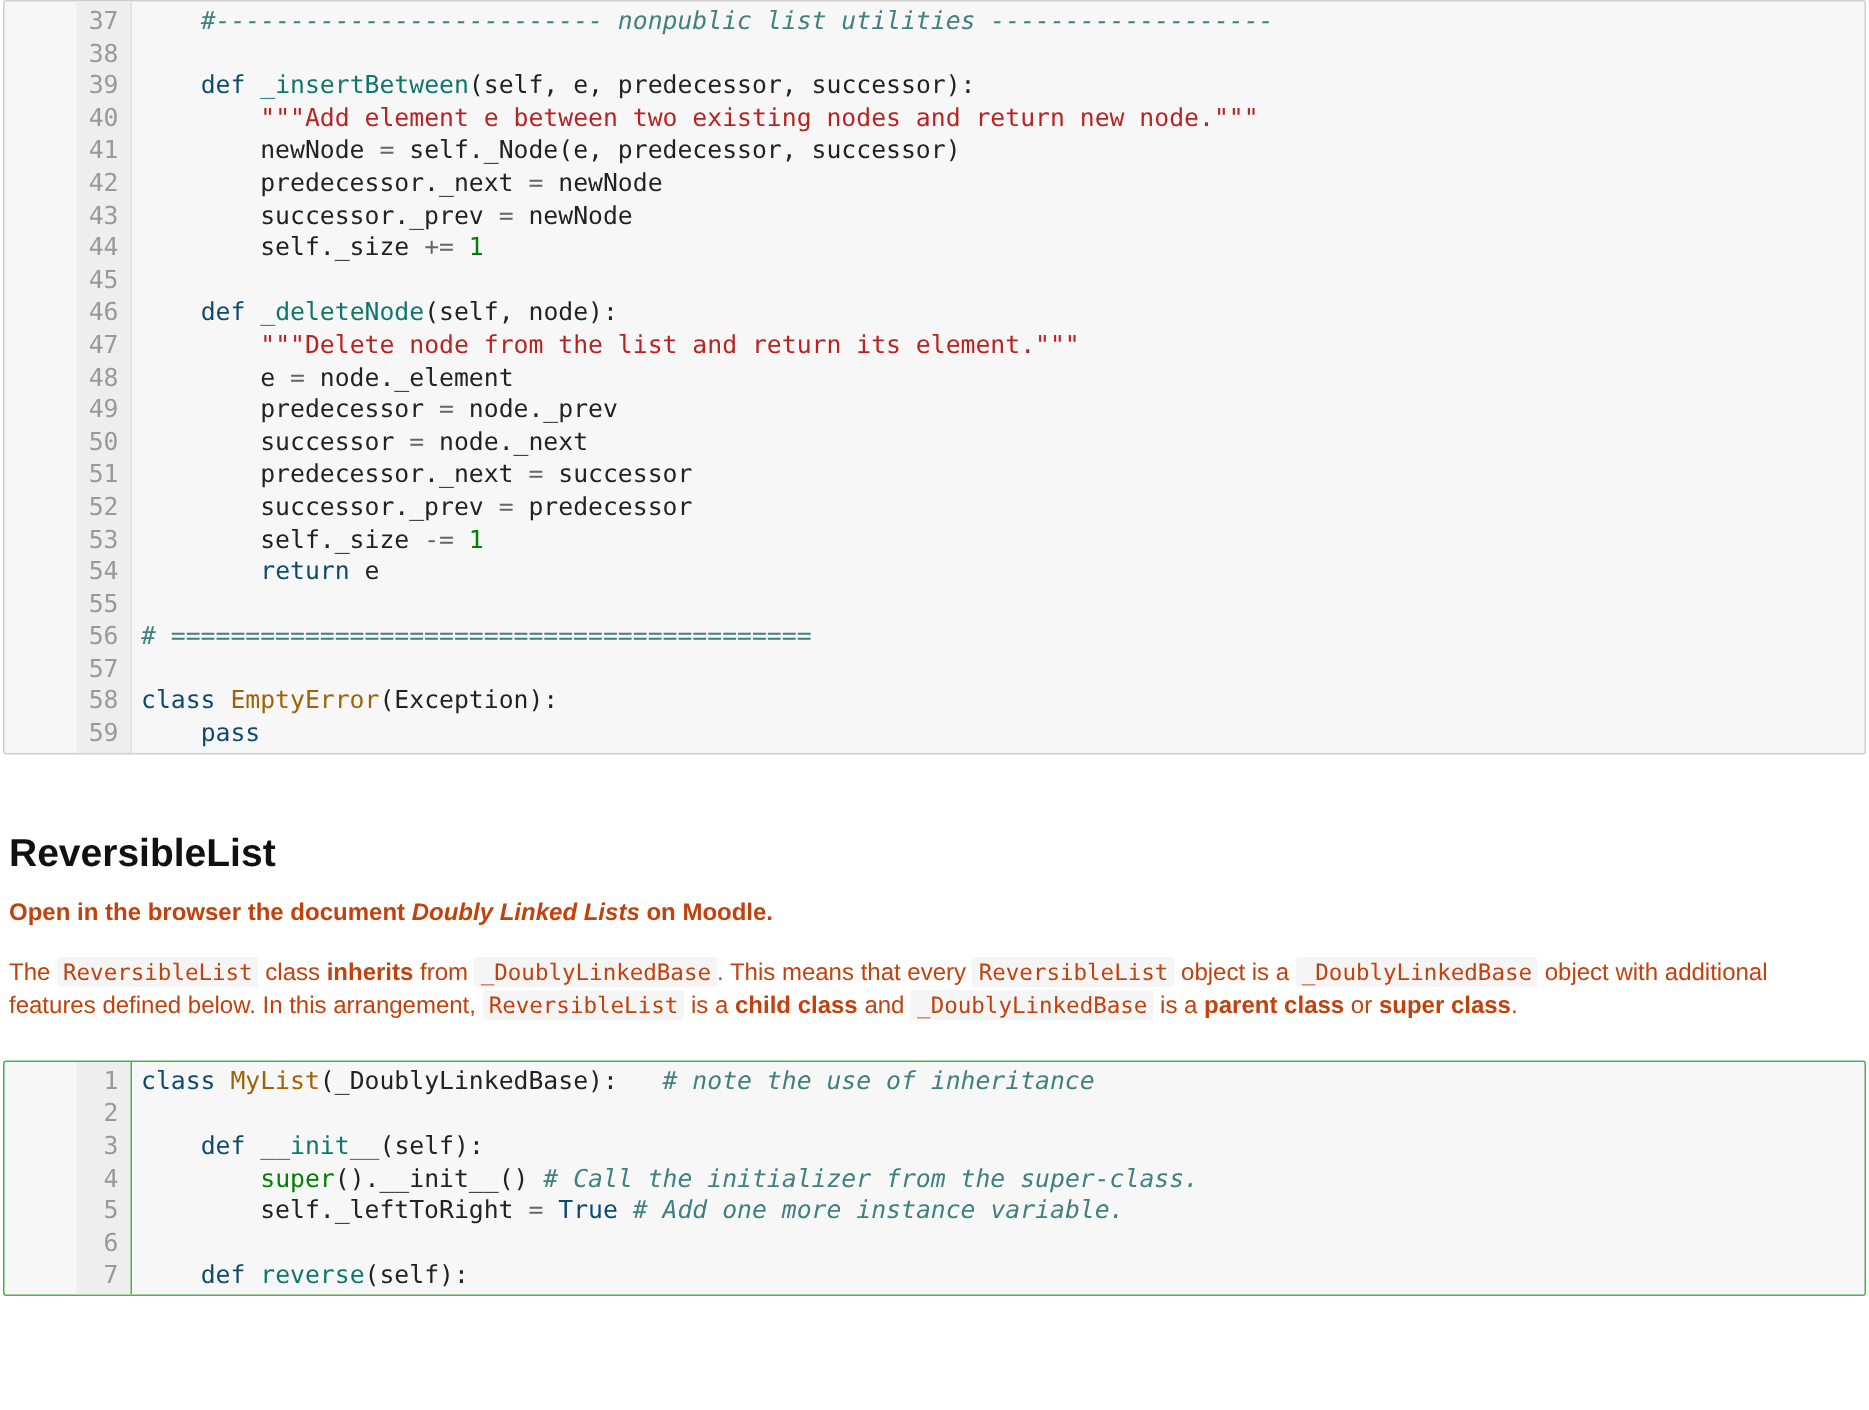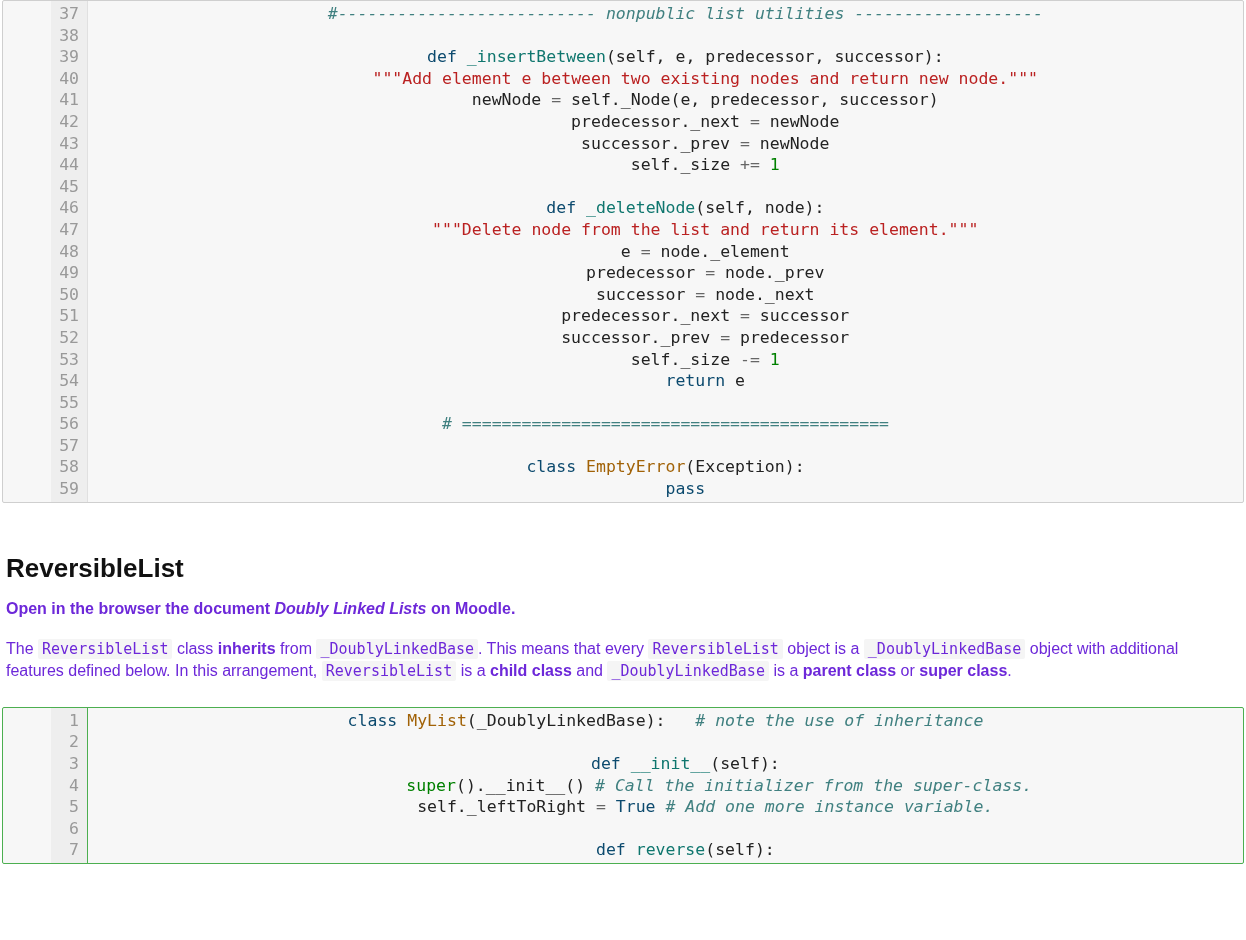--- a/index.html
+++ b/index.html
@@ -46,53 +46,52 @@
     min-width: 24px;
   }
   .gutter .ln {
     display: block;
     height: 21.6px;
   }
   .code-area {
     padding: 2px 6px 2px 6px;
     flex: 1;
     color: #222222;
-    text-align: center;
   }
   .code-area .line {
     display: block;
     height: 21.6px;
     white-space: pre;
   }
   
   .tok-kw   { color: #0c4a6e; font-weight: normal; }
   .tok-fn   { color: #0f766e; }                     
   .tok-cls  { color: #a16207; }
   .tok-str  { color: #BA2121; }                     
   .tok-com  { color: #408080; font-style: italic; } 
   .tok-num  { color: #008000; }
   .tok-op   { color: #666666; }                  
-  .tok-super { color: #008000; margin-left: 28px; }
+  .tok-super { color: #008000; }
   .tok-id   { color: #222222; }
 
   
   .prose {
     padding: 22px 6px 6px 6px;
   }
   .prose h2 {
     font-size: 26px;
     font-weight: bold;
     margin: 28px 0 14px 0;
     color: #111;
   }
   .prose p {
     font-size: 16px;
     line-height: 1.4;
     margin: 0 0 18px 0;
-    color: #6d28d9;
+    color: #c2410c;
   }
   .prose .b { font-weight: bold; }
   .prose .i { font-style: italic; }
   .prose code.ic {
     font-family: "DejaVu Sans Mono", Menlo, Consolas, monospace;
     background: #f5f5f5;
     padding: 1px 4px;
     border-radius: 2px;
     font-size: 15px;
   }

